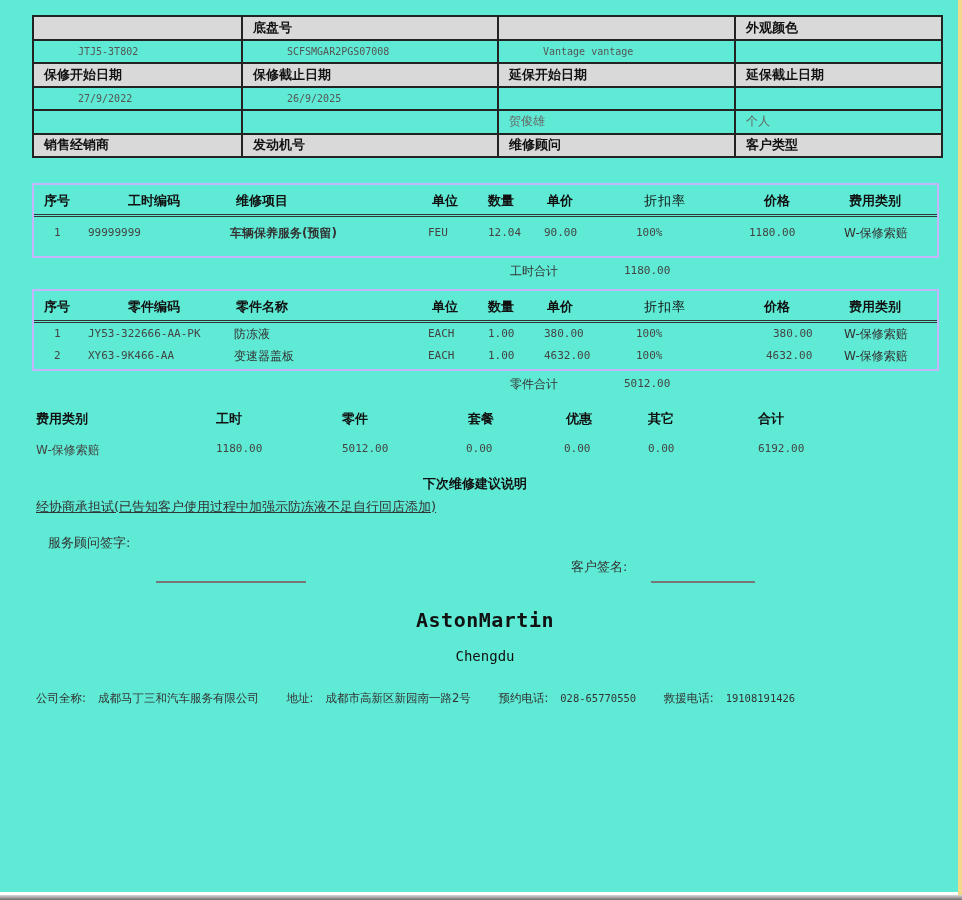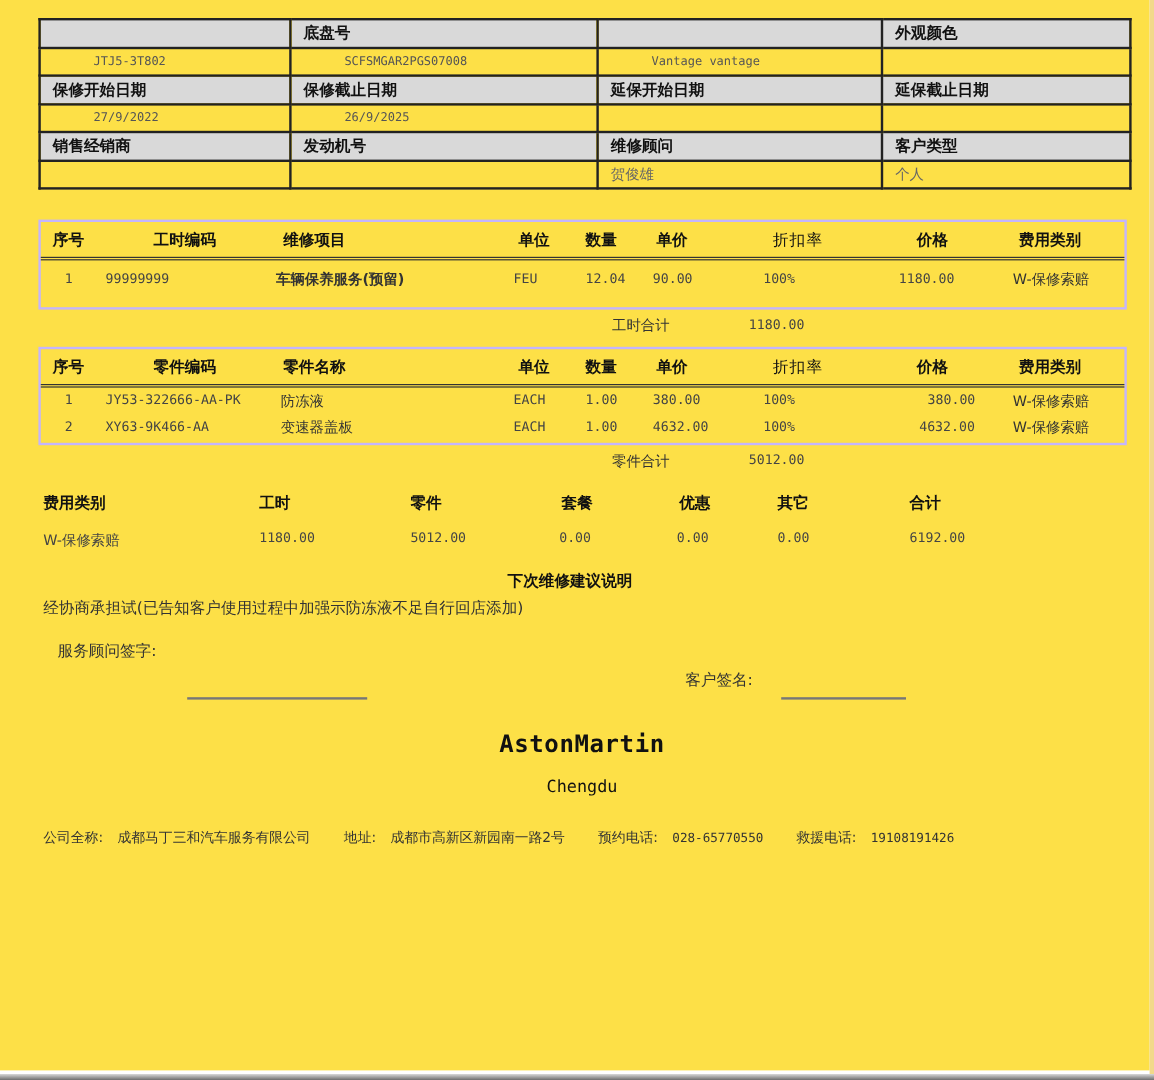--- a/index.html
+++ b/index.html
@@ -1,19 +1,19 @@
 <!DOCTYPE html>
 <html><head>
 <meta charset="utf-8">
 <style>
   * { box-sizing: border-box; margin: 0; padding: 0; }
   html, body { width: 962px; height: 900px; background: #ffffff; overflow: hidden; }
   body { position: relative; font-family: "DejaVu Sans", sans-serif; color: #222; font-size: 12px; }
 
-  .page { position: absolute; left: 0; top: 0; width: 958px; height: 892px; background: #fde047; }
+  .page { position: absolute; left: 0; top: 0; width: 958px; height: 892px; background: #5eead4; }
   .right-edge { position: absolute; right: 0; top: 0; width: 4px; height: 900px; background: #f2d98a; }
   .bottom-edge { position: absolute; left: 0; bottom: 0; width: 962px; height: 5px; background: linear-gradient(#d8d8d8, #6e6e6e); }
 
   
   .info { position: absolute; left: 32px; top: 15px; width: 909px; border: 2px solid #222; border-collapse: collapse; table-layout: fixed; }
   .info td { border: 2px solid #222; height: 23.5px; padding: 0 10px; font-size: 11px; color: #444; white-space: nowrap; overflow: hidden; }
   .info td.lab { background: #d9d9d9; font-weight: bold; color: #111; font-size: 13px; border-bottom-width: 2px; }
   .info td.val { font-family: "DejaVu Sans Mono", monospace; font-size: 10px; color: #555; padding-left: 44px; }
   .info td.valcn { font-size: 12px; color: #666; }
 
@@ -30,21 +30,21 @@
   .subtotal .num { font-family: "DejaVu Sans Mono", monospace; font-size: 11px; color: #444; position: absolute; }
 
   
   .summary { position: absolute; left: 36px; top: 410px; width: 860px; }
   .summary .cell { position: absolute; white-space: nowrap; }
   .summary .h { top: 0; font-weight: bold; font-size: 13px; color: #111; }
   .summary .v { top: 32px; font-family: "DejaVu Sans Mono", monospace; font-size: 11px; color: #444; }
   .summary .v.cn { font-family: "DejaVu Sans", sans-serif; font-size: 12px; color: #444; }
 
   .advice-title { position: absolute; left: 423px; top: 475px; font-weight: bold; font-size: 13px; color: #111; }
-  .advice-text { position: absolute; left: 36px; top: 498px; font-size: 13px; color: #333; white-space: nowrap; }
+  .advice-text { position: absolute; left: 36px; top: 498px; font-size: 13px; color: #333; white-space: nowrap; text-decoration: underline; }
 
   .sign { position: absolute; font-size: 13px; color: #333; white-space: nowrap; }
   .sign-line { position: absolute; height: 2px; background: #777; }
 
   .brand { position: absolute; left: 380px; top: 608px; width: 210px; text-align: center; font-family: "DejaVu Sans Mono", monospace; }
   .brand .name { font-size: 20px; font-weight: bold; color: #111; letter-spacing: 0.5px; }
   .brand .city { font-size: 14px; font-weight: normal; color: #111; margin-top: 16px; }
 
   .footer { position: absolute; left: 36px; top: 691px; font-size: 11.5px; color: #333; white-space: nowrap; }
   .footer span { margin-right: 12px; }
@@ -81,30 +81,30 @@
       <td class="lab">延保开始日期</td>
       <td class="lab">延保截止日期</td>
     </tr>
     <tr>
       <td class="val">27/9/2022</td>
       <td class="val">26/9/2025</td>
       <td class="val"></td>
       <td class="val"></td>
     </tr>
     <tr>
+      <td class="valcn"></td>
+      <td class="valcn"></td>
+      <td class="valcn">贺俊雄</td>
+      <td class="valcn">个人</td>
+    </tr>
+    <tr>
       <td class="lab">销售经销商</td>
       <td class="lab">发动机号</td>
       <td class="lab">维修顾问</td>
       <td class="lab">客户类型</td>
-    </tr>
-    <tr>
-      <td class="valcn"></td>
-      <td class="valcn"></td>
-      <td class="valcn">贺俊雄</td>
-      <td class="valcn">个人</td>
     </tr>
   </tbody>
     </table>
 
   <div class="items" style="top:183px; height:75px;">
     <div class="hdr">
       <span class="cell" style="left:10px">序号</span>
       <span class="cell" style="left:94px">工时编码</span>
       <span class="cell" style="left:202px">维修项目</span>
       <span class="cell" style="left:398px">单位</span>

